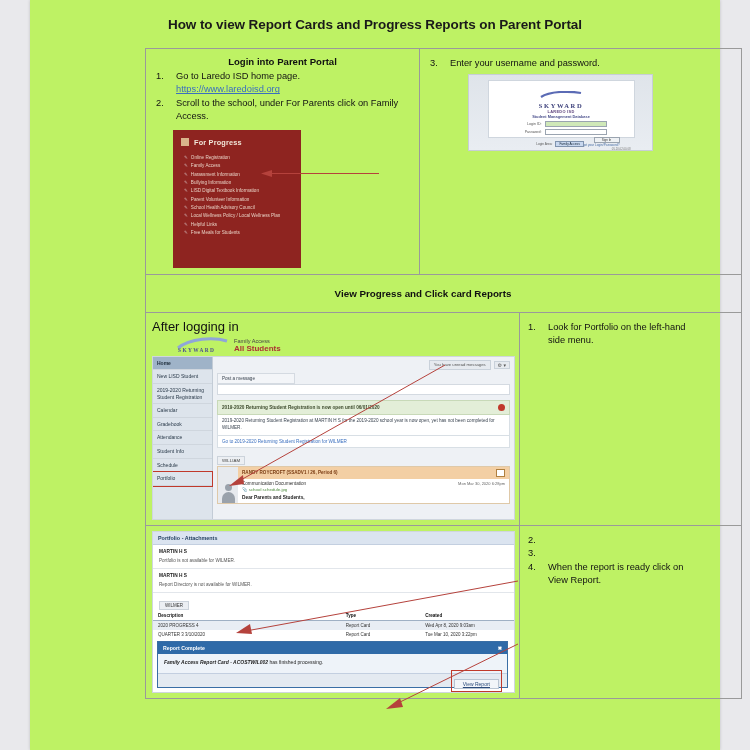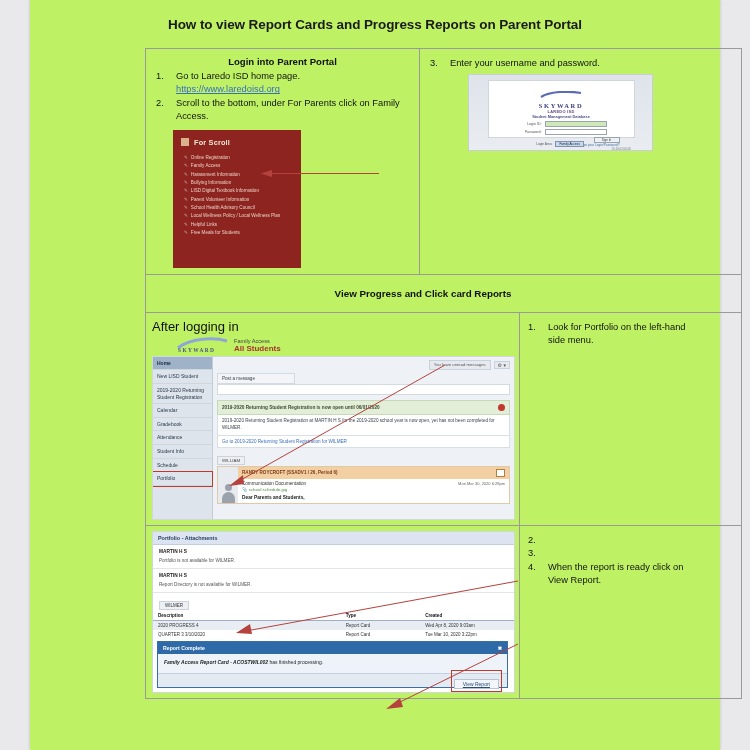--- a/index.html
+++ b/index.html
@@ -257,28 +257,28 @@
           <div class="oitem">
             <span class="onum">1.</span>
             <span class="otxt">Go to Laredo ISD home page.</span>
           </div>
           <div class="oitem">
             <span class="onum"></span>
             <span class="otxt link">https://www.laredoisd.org</span>
           </div>
           <div class="oitem">
             <span class="onum">2.</span>
-            <span class="otxt">Scroll to the bottom, under For Parents click on Family Access.</span>
+            <span class="otxt">Scroll to the school, under For Parents click on Family Access.</span>
           </div>
         </div>
 
         <div class="maroon">
           <div class="mh">
             <span class="mh-ico"></span>
-            <span class="mh-txt">For Scroll</span>
+            <span class="mh-txt">For Progress</span>
           </div>
           <div class="mlink">
             <span class="mbullet">✎</span>
             <span>Online Registration</span>
           </div>
           <div class="mlink">
             <span class="mbullet">✎</span>
             <span>Family Access</span>
           </div>
           <div class="mlink">

